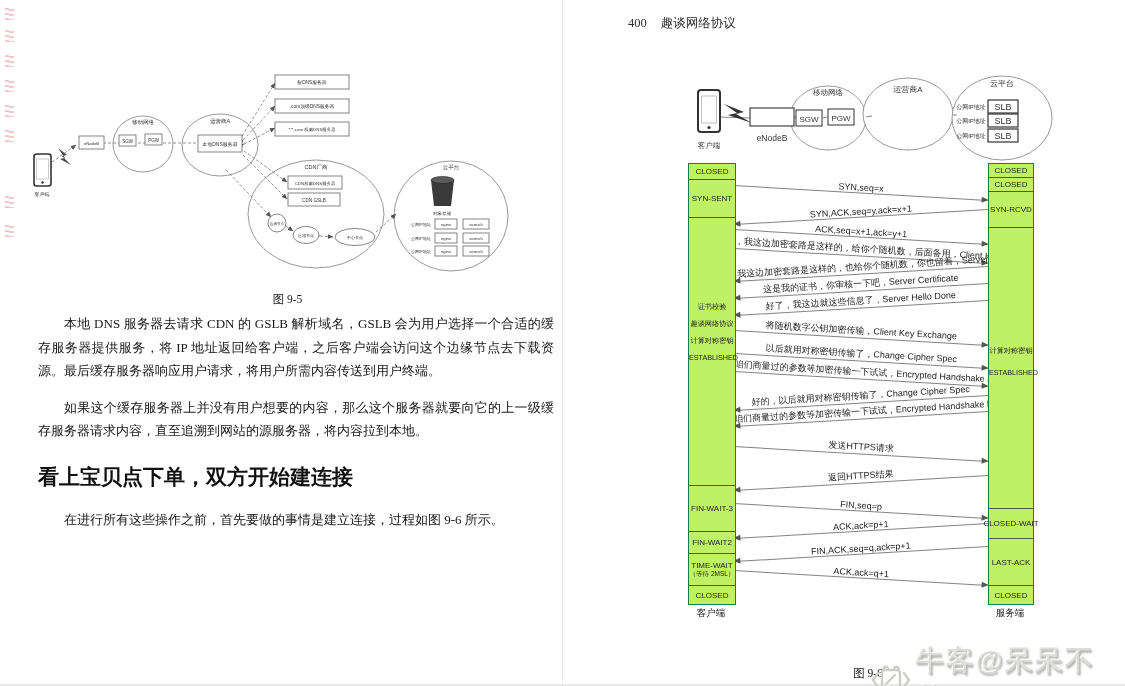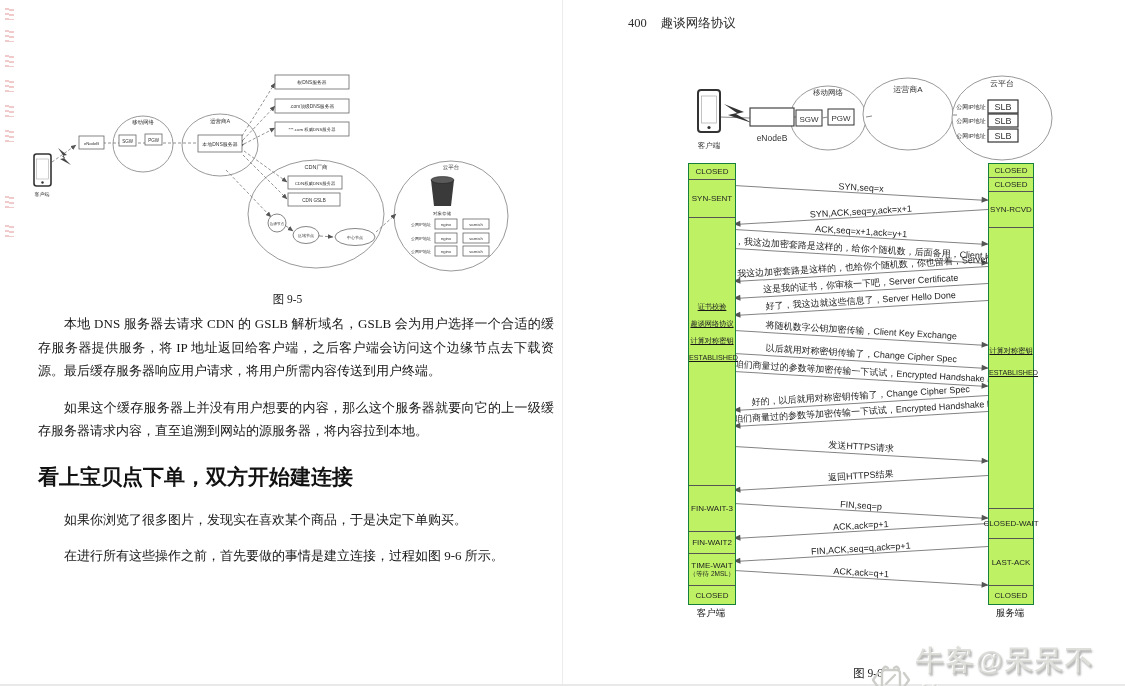--- a/index.html
+++ b/index.html
@@ -42,21 +42,21 @@
   #seq{position:absolute;left:0;top:163px;width:563px;height:500px;}
   .col{position:absolute;top:0;border:1px solid #15803d;background:#bef264;}
   #client-states{left:126px;width:46px;}
   #server-states{left:426px;width:44px;}
   .cell{border-bottom:1px solid #555;display:flex;flex-direction:column;align-items:center;
         justify-content:center;box-sizing:border-box;width:100%;overflow:visible;}
   .cell:last-child{border-bottom:none;}
   .cell.tall{justify-content:flex-start;}
   .st{font-size:8px;font-family:"Liberation Sans",sans-serif;white-space:nowrap;color:#222;}
   .st2{font-size:6.5px;font-family:"Liberation Sans",sans-serif;white-space:nowrap;color:#222;}
-  .subwrap{width:100%;text-decoration:underline;}
+  .subwrap{width:100%;}
   .sub{font-size:7.2px;font-family:"Liberation Sans",sans-serif;text-align:center;
        white-space:nowrap;color:#222;}
   .actor{position:absolute;top:444px;text-align:center;font-size:9.5px;
          font-family:"Liberation Sans",sans-serif;color:#222;}
   #client-label{left:120px;width:58px;}
   #server-label{left:420px;width:56px;}
   #caption96{position:absolute;left:156px;top:503px;width:300px;text-align:center;
              font-size:11.5px;color:#222;font-family:"Liberation Serif",serif;}
 
   .msg{position:absolute;left:172px;width:254px;height:14px;}
@@ -188,21 +188,20 @@
         <text x="446" y="197" font-size="4.2" text-anchor="middle">varnish</text>
       </g>
     </svg>
 
     <div id="caption95">图 9-5</div>
 
     <div id="textblock">
       <p>本地 DNS 服务器去请求 CDN 的 GSLB 解析域名，GSLB 会为用户选择一个合适的缓存服务器提供服务，将 IP 地址返回给客户端，之后客户端会访问这个边缘节点去下载资源。最后缓存服务器响应用户请求，将用户所需内容传送到用户终端。</p>
       <p>如果这个缓存服务器上并没有用户想要的内容，那么这个服务器就要向它的上一级缓存服务器请求内容，直至追溯到网站的源服务器，将内容拉到本地。</p>
       <div id="section-heading">看上宝贝点下单，双方开始建连接</div>
-      <p>如果你浏览了很多图片，发现实在喜欢某个商品，于是决定下单购买。</p>
       <p>在进行所有这些操作之前，首先要做的事情是建立连接，过程如图 9-6 所示。</p>
     </div>
   </div>
 
   <div class="page" id="page-right">
     <div class="hdr" id="hdr-right">
       <span>400</span><span class="gap"></span><span>趣谈网络协议</span>
     </div>
 
     <svg width="400" height="100" viewBox="0 0 400 100" style="position:absolute;left:118px;top:68px">

